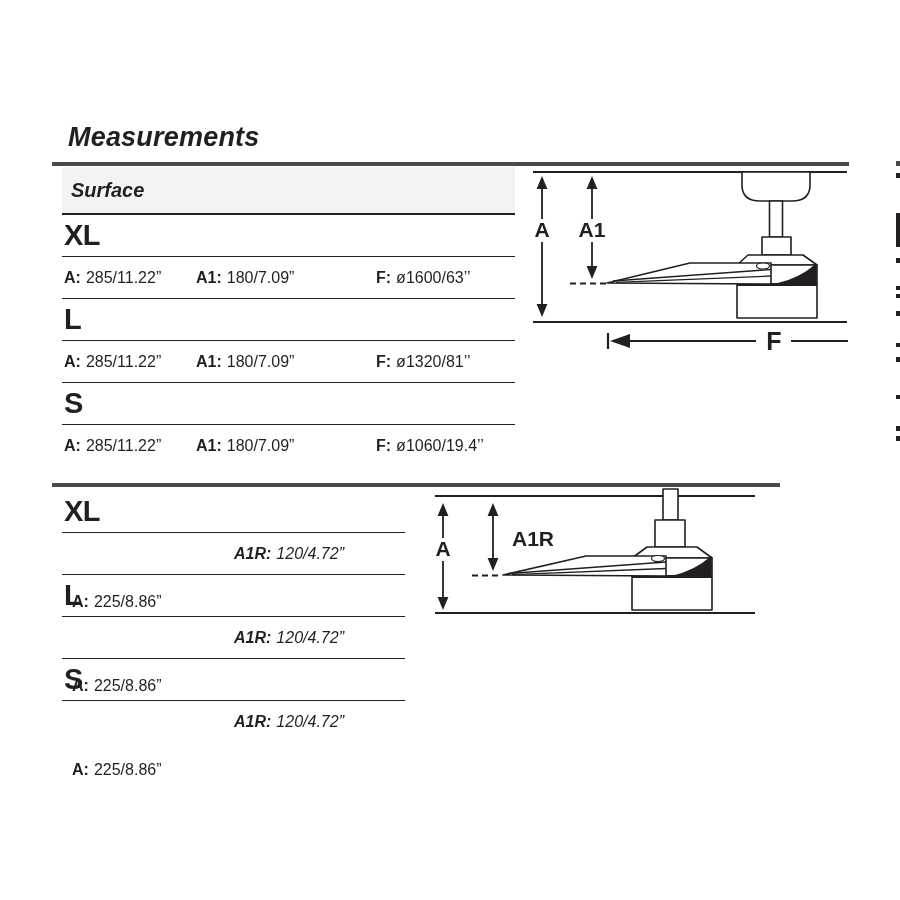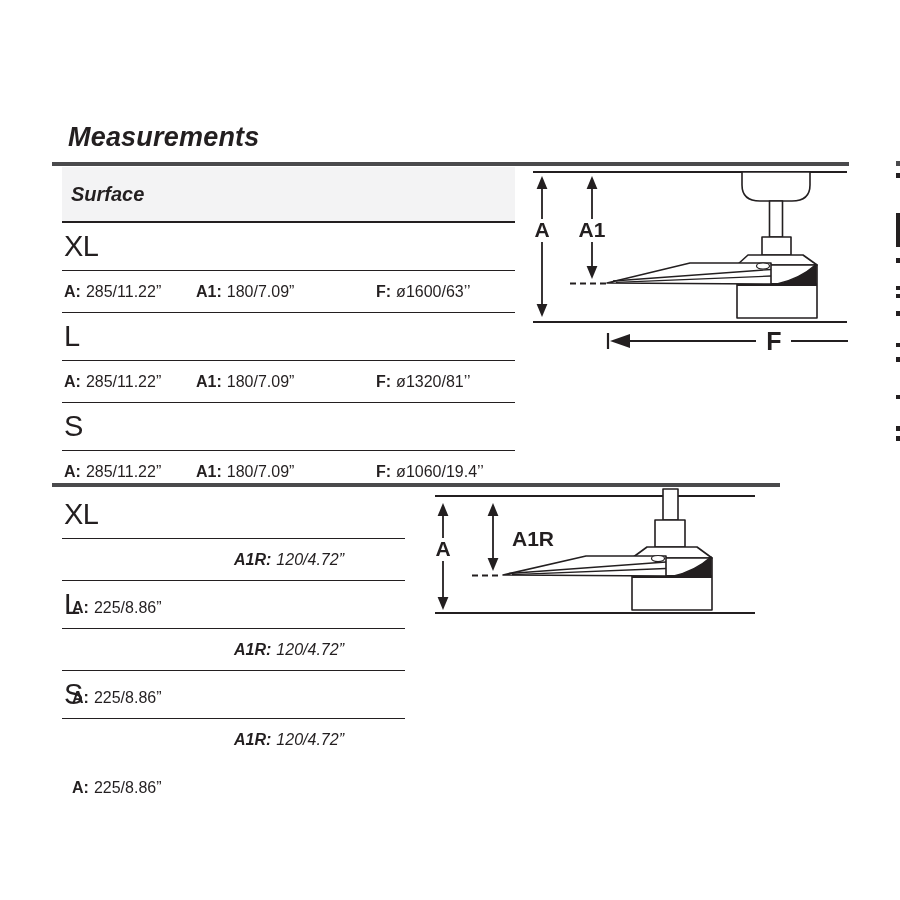--- a/index.html
+++ b/index.html
@@ -13,29 +13,29 @@
   }
   .rule { position:absolute; height:4px; background:#4a4a4c; }
   .rule-1 { left:52px; top:162px; width:797px; }
   .rule-2 { left:52px; top:483px; width:728px; }
 
   .spec-table { position:absolute; }
   .spec-table-surface { left:62px; top:167px; width:453px; }
   .spec-table-recessed { left:62px; top:491px; width:343px; }
 
   .spec-header {
-    box-sizing:border-box; height:56px; background:#f3f3f4;
+    box-sizing:border-box; height:48px; background:#f3f3f4;
     border-bottom:2px solid #231f20; display:flex; align-items:center;
     padding-left:9px; font-size:20px; font-weight:bold; font-style:italic;
   }
   .spec-table-recessed .spec-header { height:36px; }
   .size-row {
-    box-sizing:border-box; height:48px; border-bottom:1.5px solid #231f20;
+    box-sizing:border-box; height:42px; border-bottom:1.5px solid #231f20;
     display:flex; align-items:center; padding-left:2px;
-    font-size:29px; font-weight:normal; letter-spacing:-0.5px;
+    font-size:29px; font-weight:bold; letter-spacing:-0.5px;
   }
   .value-row {
     box-sizing:border-box; height:42px; border-bottom:1.5px solid #231f20;
     position:relative; font-size:16px;
   }
   .value-row.last { border-bottom:none; }
   .vp { position:absolute; top:50%; transform:translateY(-50%); white-space:nowrap; }
   .c0 { left:2px; } .c1 { left:134px; } .c2 { left:280px;margin-left:34px; }
   .r0 { left:10px;margin-top:48px; } .r1 { left:172px;font-style:italic; }
   .vl { font-weight:bold; margin-right:5px; }

